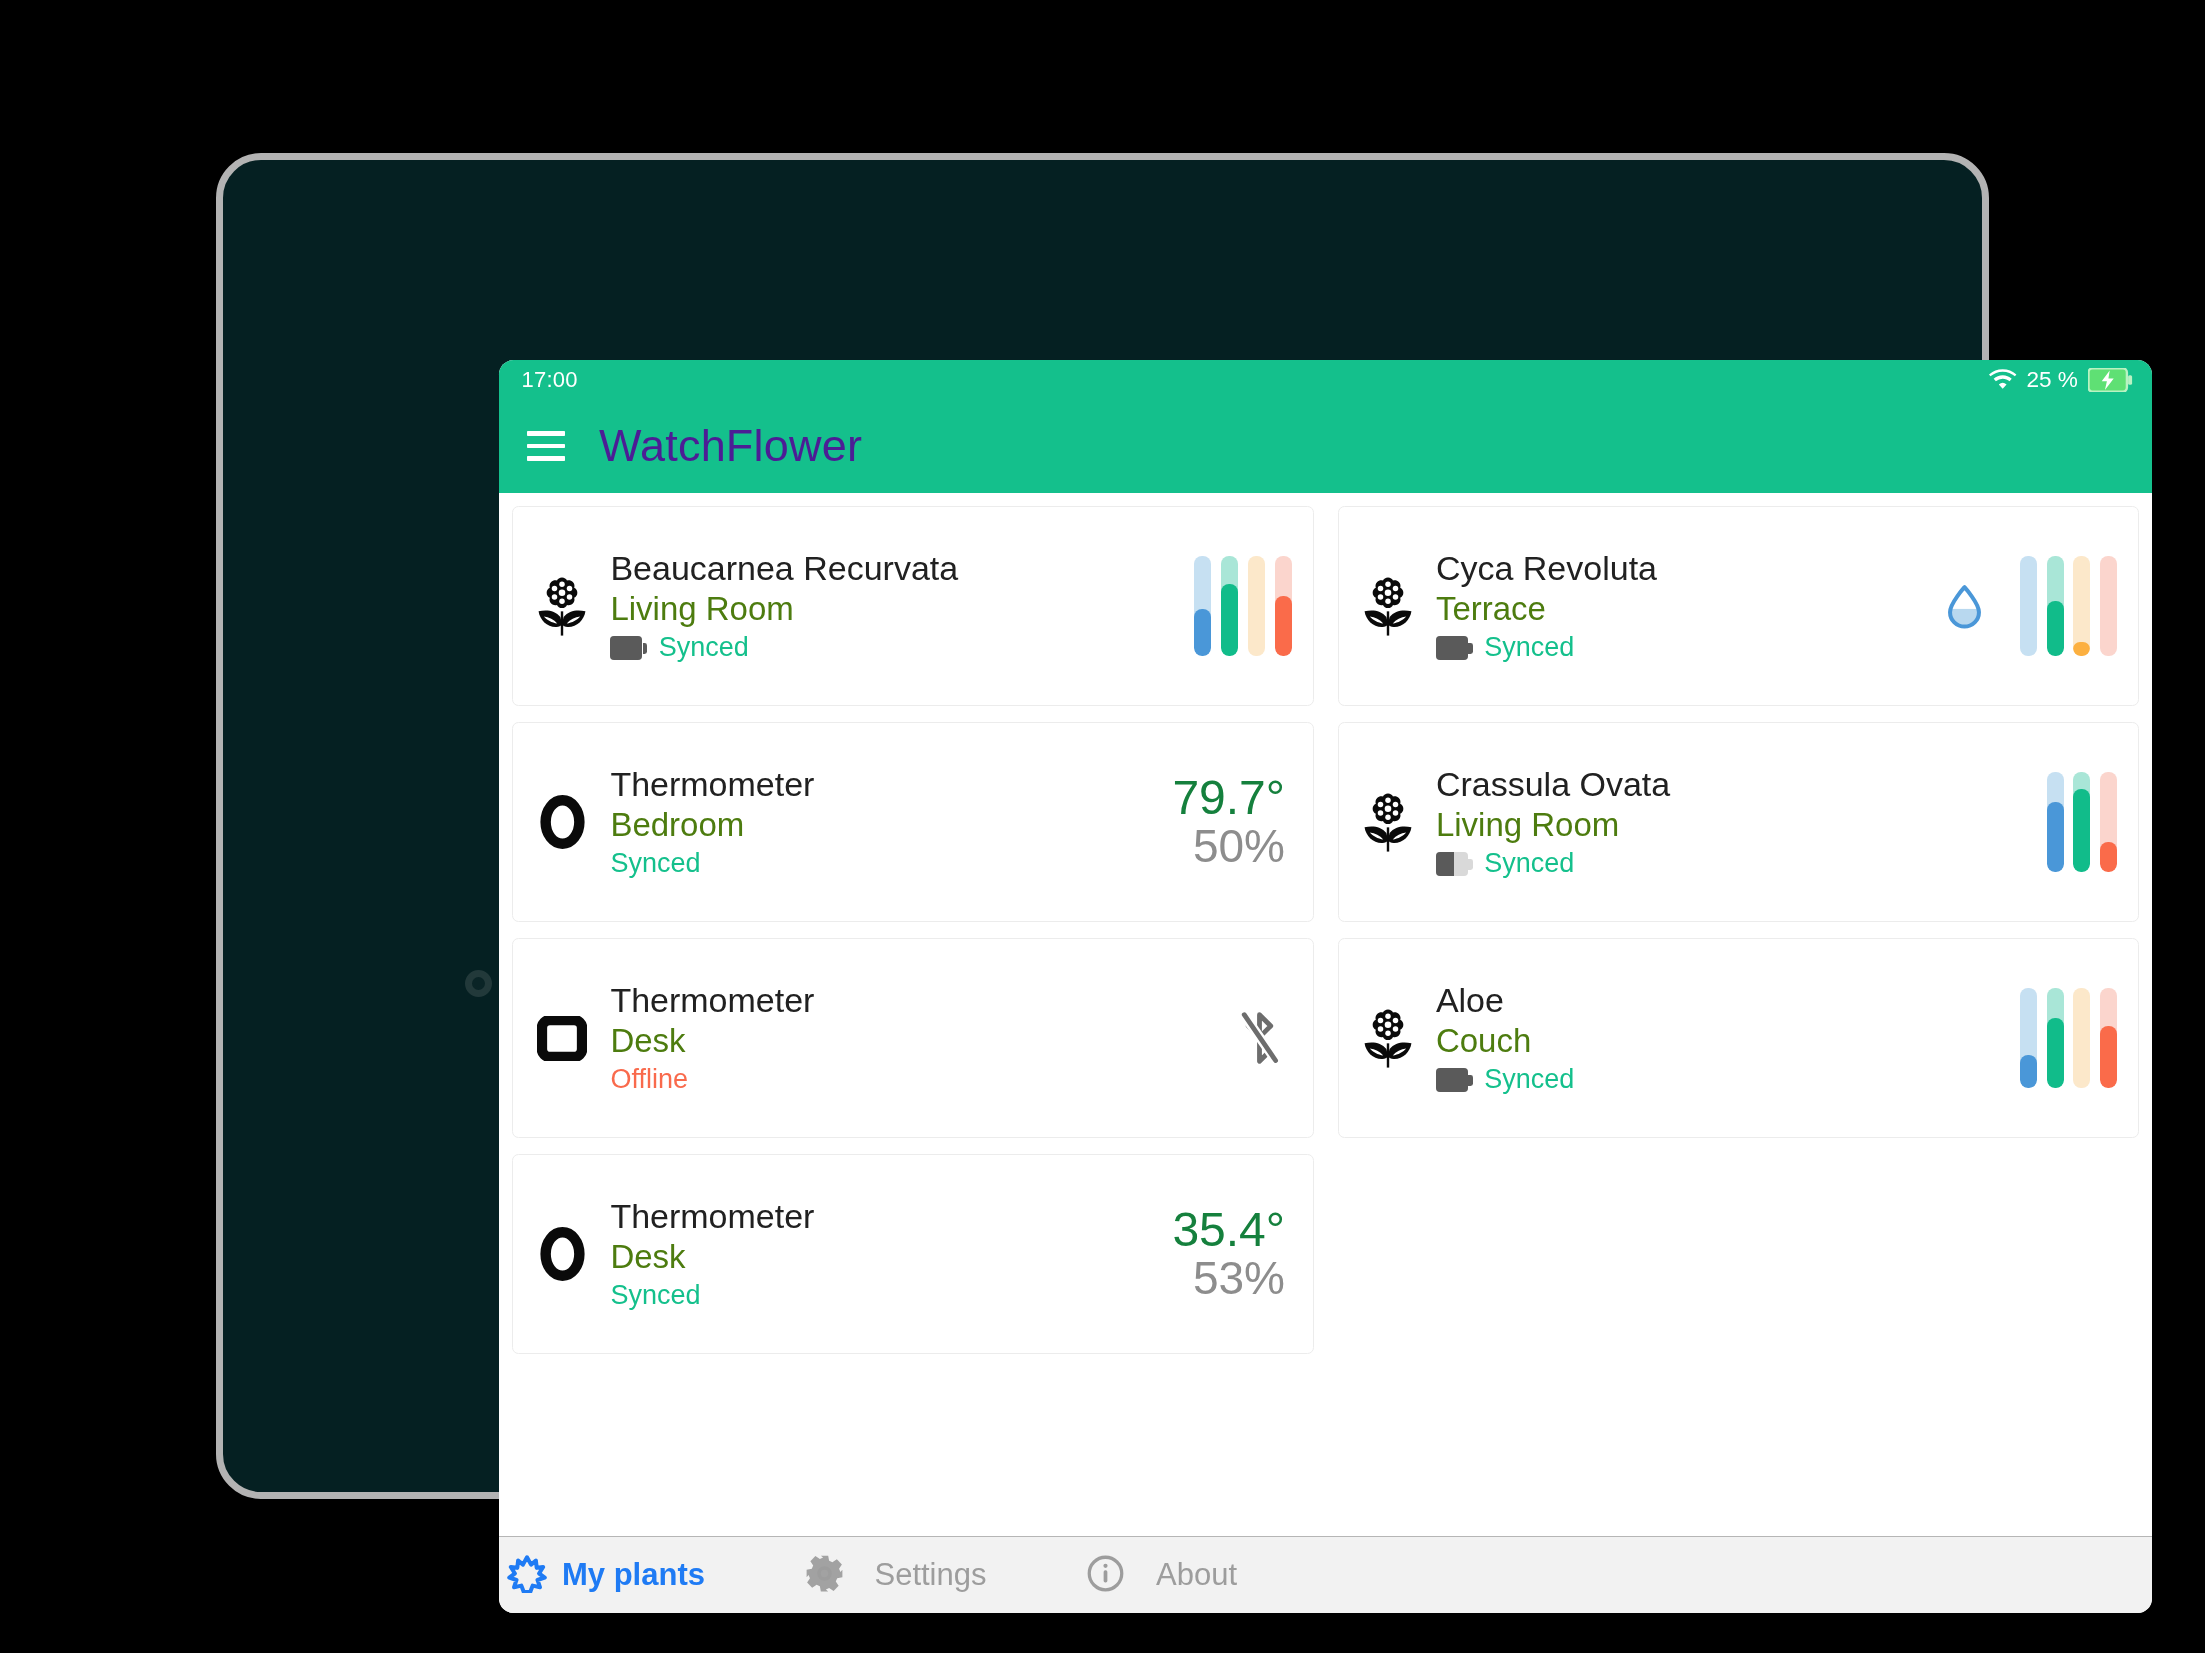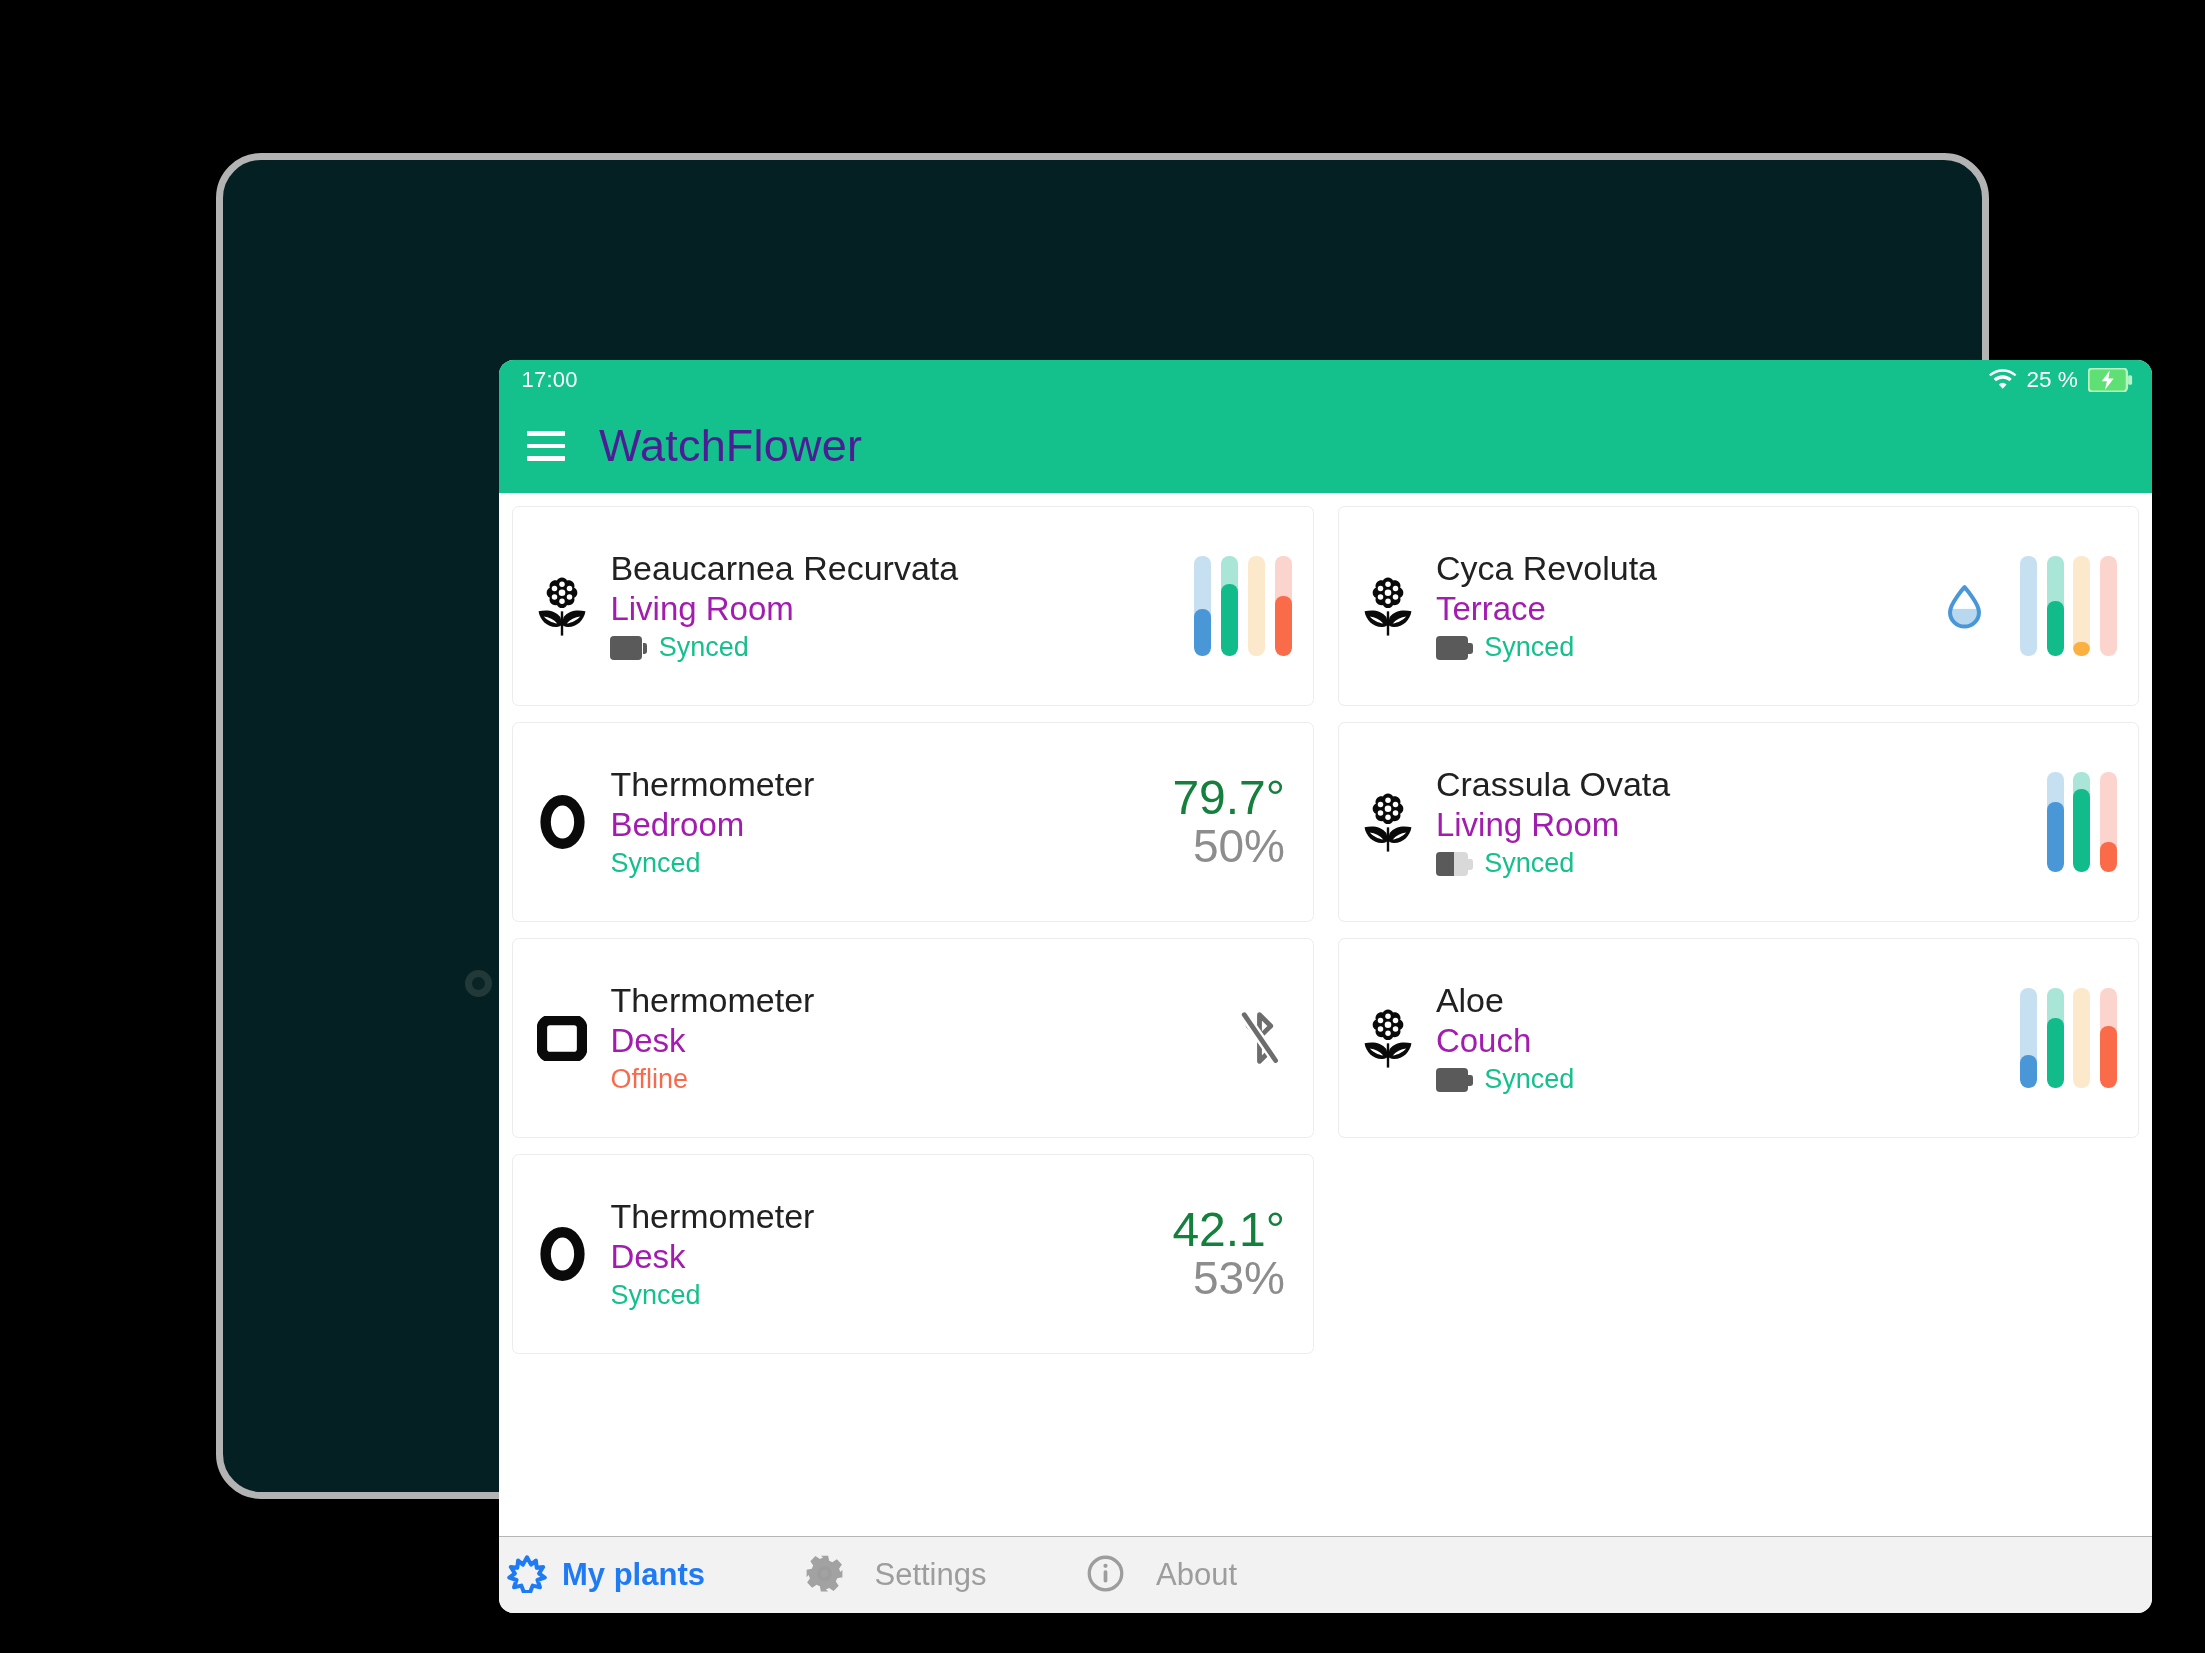--- a/index.html
+++ b/index.html
@@ -105,21 +105,21 @@
     flex: 0 0 60px;
     display: flex; align-items: center; justify-content: center;
     margin-right: 18px;
   }
 
   .card-text { flex: 1 1 auto; min-width: 0; }
   .card-title {
     font-size: 34px; color: #212121; line-height: 1.16; white-space: nowrap;
   }
   .card-location {
-    font-size: 33px; color: #a21caf; line-height: 1.16; margin-top: 1.6px;
+    font-size: 33px; color: #4d7c0f; line-height: 1.16; margin-top: 1.6px;
   }
   .card-status-row { display: flex; align-items: center; gap: 11.3px; margin-top: 4.8px; }
   .card-status { font-size: 27px; line-height: 1.1; }
   .status-synced { color: #14c08c; }
   .status-offline { color: #f96a4c; }
 
   
   .batt-icon { position: relative; width: 37px; height: 24px; flex: 0 0 37px; }
   .batt-body {
     position:absolute; left:0; top:0; width: 32px; height: 24px;
@@ -472,21 +472,21 @@
           </div>
     <div class="card-text">
       <div class="card-title">Thermometer</div>
       <div class="card-location">Desk</div>
       <div class="card-status-row">
 
         <span class="card-status status-synced">Synced</span>
       </div>
     </div>
     <div class="card-readout">
-        <div class="readout-temp">42.1°</div>
+        <div class="readout-temp">35.4°</div>
         <div class="readout-hum">53%</div>
       </div>
         </div>
       </div>
 
     <div id="bottom-nav">
         <div class="nav-item active">
           <span><svg width="42" height="39" viewBox="0 0 52 48">
     <path d="M26 4l5 9 6-5 1 9 8-1-5 8 7 5-9 3 3 9-9-2-3 8h-8l-3-8-9 2 3-9-9-3 7-5-5-8 8 1 1-9 6 5z" fill="none" stroke="#1f7bf4" stroke-width="5" stroke-linejoin="round"></path>
   </svg></span>

